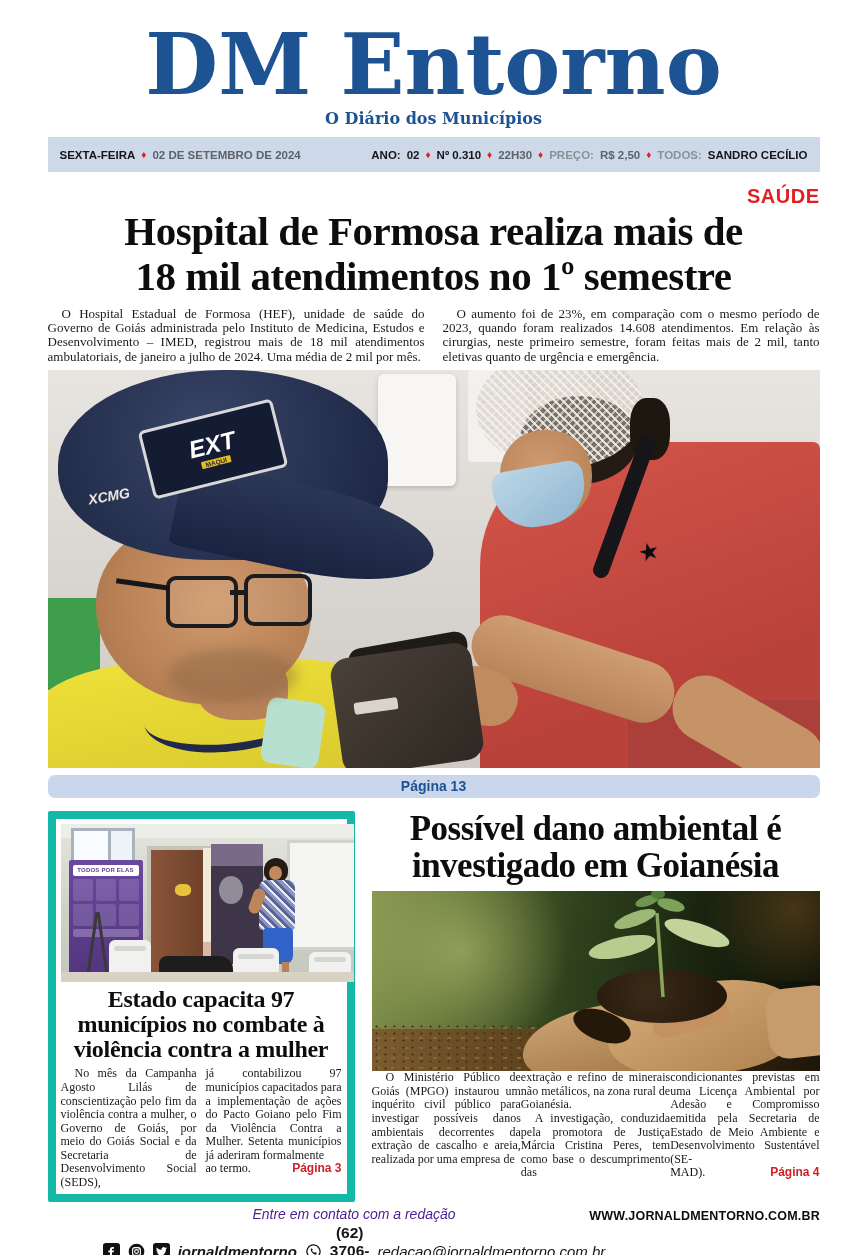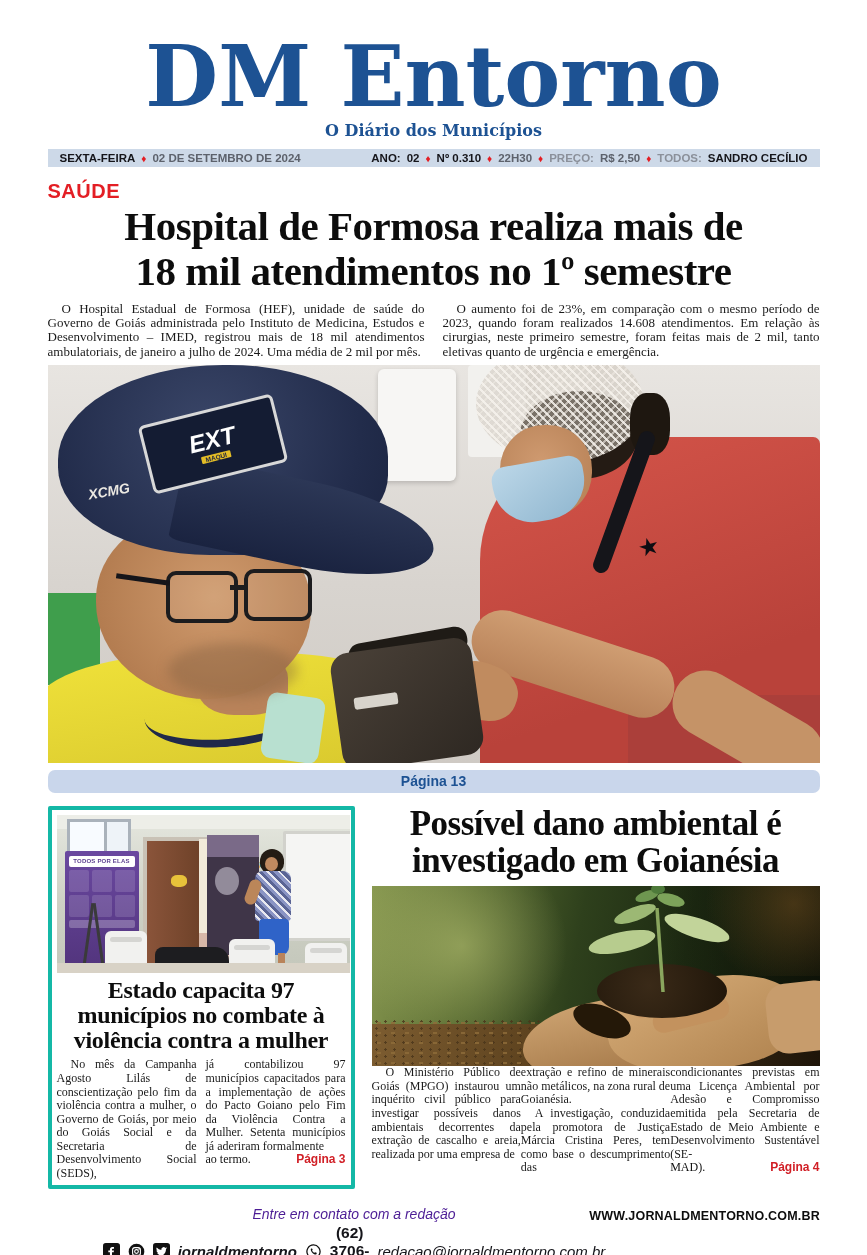--- a/index.html
+++ b/index.html
@@ -1,56 +1,56 @@
 <!DOCTYPE html>
 <html><head>
 <meta charset="utf-8">
 <style>
   html,body{margin:0;padding:0;background:#9a9a9a;}
   .page{width:867px;height:1255px;background:#fff;margin:0 auto;position:relative;overflow:hidden;
         font-family:"Liberation Serif",serif;color:#111;}
-  .content{width:772px;margin:0 auto;padding-top:36px;}
+  .content{width:772px;margin:0 auto;padding-top:24px;}
   .abs{position:absolute;}
 
   
   .masthead{text-align:center;}
   .mast-title{font-family:"DejaVu Serif",serif;font-weight:bold;font-size:84px;line-height:.98;
               color:#1d5293;letter-spacing:0px;}
   .mast-sub{font-family:"DejaVu Serif",serif;font-weight:bold;font-size:16px;color:#1d5293;margin-top:3px;}
 
   
-  .infobar{margin-top:9px;background:#cdd9e8;height:18px;display:flex;align-items:center;
+  .infobar{margin-top:9px;background:#cdd9e8;height:35px;display:flex;align-items:center;
            justify-content:space-between;padding:0 12px;font-family:"Liberation Sans",sans-serif;
            font-size:11.5px;font-weight:bold;color:#15151a;white-space:nowrap;}
   .infobar .grp{display:flex;align-items:center;gap:6px;}
   .dia{color:#e31e24;font-size:10px;}
   .muted{color:#8b909a;}
   .muted2{color:#5d626c;}
 
   
-  .kicker{margin-top:13px;text-align:left;font-family:"Liberation Sans",sans-serif;font-weight:bold;
+  .kicker{margin-top:13px;text-align:right;font-family:"Liberation Sans",sans-serif;font-weight:bold;
           font-size:20px;color:#e31e24;letter-spacing:.5px;}
   .headline-1{margin-top:1px;text-align:center;font-weight:bold;font-size:41px;line-height:1.09;
               letter-spacing:-.5px;color:#0d0d0d;}
   .intro{margin-top:8px;display:flex;gap:18px;}
   .intro .col{flex:1;}
   .jtext{margin:0;font-size:13px;line-height:1.1;text-align:justify;color:#1a1a1a;}
   .indent{text-indent:14px;}
   .smalltext{font-size:12px;line-height:1.13;}
 
   .photo-main{margin-top:6px;position:relative;width:772px;height:398px;overflow:hidden;
               background:linear-gradient(180deg,#e8e5e1 0%,#d8d4cf 55%,#cfcac4 100%);}
 
   .pagebar{margin-top:7px;background:#c9d6eb;border-radius:7px;height:23px;line-height:23px;
            text-align:center;font-family:"Liberation Sans",sans-serif;font-weight:bold;font-size:14px;
            color:#1d5293;}
 
   
   .bottom{margin-top:13px;display:flex;gap:17px;align-items:flex-start;}
-  .leftbox{width:307px;box-sizing:border-box;border:4px solid #14b8a6;border-radius:2px;
+  .leftbox{width:307px;box-sizing:border-box;border:8px solid #14b8a6;border-radius:2px;
            padding:5px;background:#fff;flex:none;}
   .photo-class{position:relative;width:293px;height:158px;overflow:hidden;
                background:linear-gradient(180deg,#e5e7df 0%,#ced1c5 55%,#c4c7bb 100%);}
   .headline-2{margin-top:5px;text-align:center;font-weight:bold;font-size:24px;line-height:1.05;
               letter-spacing:-.3px;color:#0d0d0d;}
   .body2{margin-top:5px;display:flex;gap:9px;}
   .body2 .col{flex:1;}
 
   .rightcol{flex:1;}
   .headline-3{text-align:center;font-weight:bold;font-size:35px;line-height:1.05;letter-spacing:-.5px;

